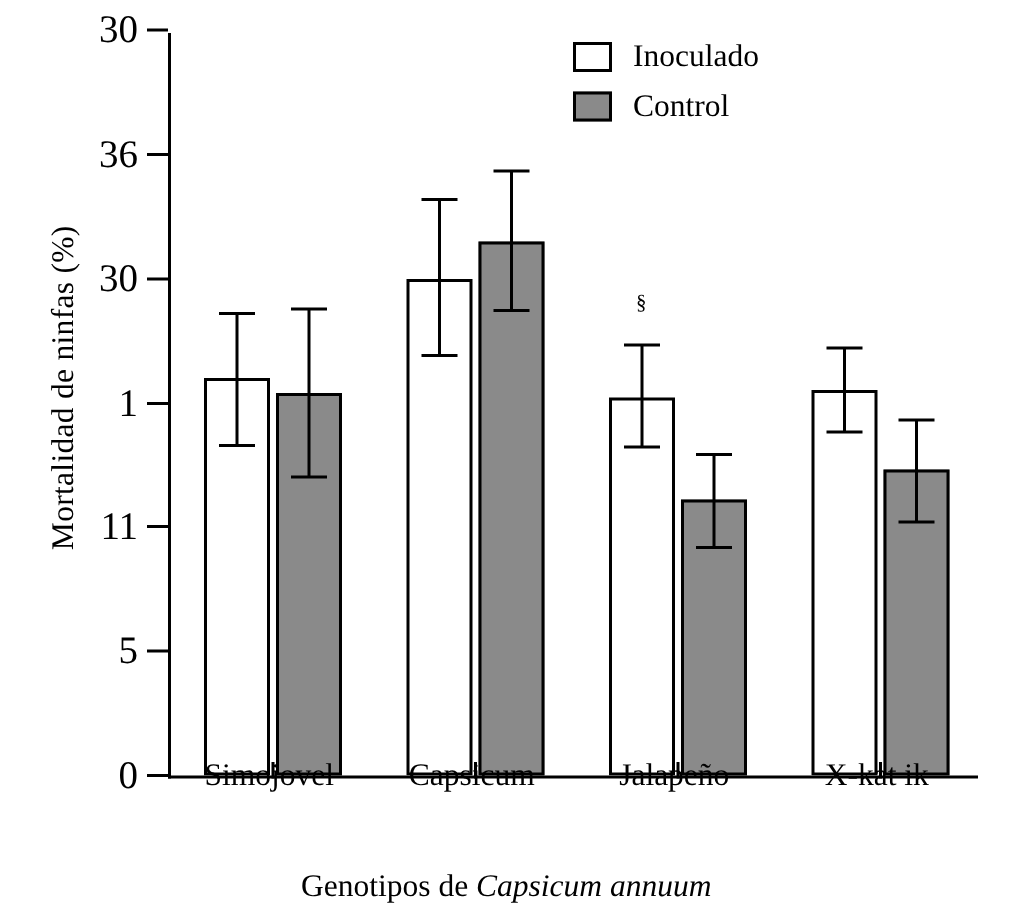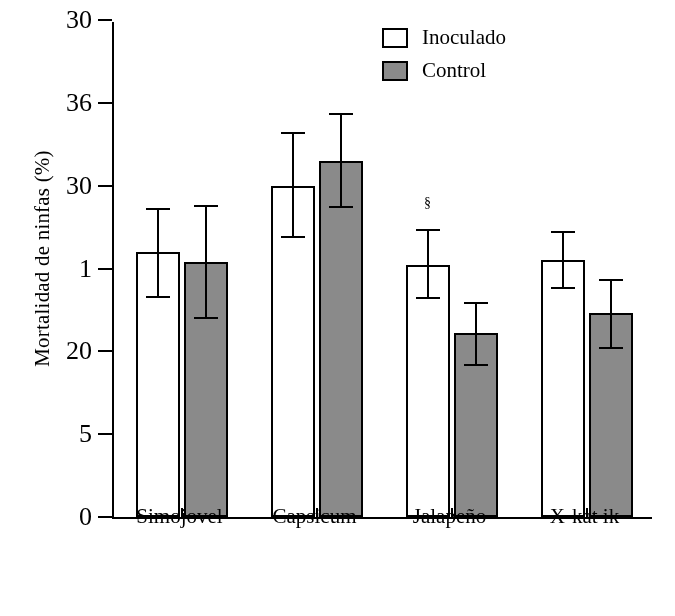--- a/index.html
+++ b/index.html
@@ -141,34 +141,35 @@
   .legend-swatch.inoculado { background: #ffffff; }
   .legend-swatch.control   { background: #8a8a8a; }
 </style>
 </head>
 <body>
 
 <div id="figure">
 
   <div id="ylabel">Mortalidad de ninfas (%)</div>
 
+  <div id="xlabel"><span>Genotipos de </span><span class="ital">Capsicum annuum</span></div>
 
   <div id="plot">
     <div id="yticks">
         <div class="ytick-wrap" style="bottom: 0px;">
           <div class="ytick" style="top: -1px;"></div>
           <div class="ytick-label">0</div>
         </div>
         <div class="ytick-wrap" style="bottom: 82.8333px;">
           <div class="ytick" style="top: -1px;"></div>
           <div class="ytick-label">5</div>
         </div>
         <div class="ytick-wrap" style="bottom: 165.667px;">
           <div class="ytick" style="top: -1px;"></div>
-          <div class="ytick-label">20</div>
+          <div class="ytick-label">11</div>
         </div>
         <div class="ytick-wrap" style="bottom: 248.5px;">
           <div class="ytick" style="top: -1px;"></div>
           <div class="ytick-label">1</div>
         </div>
         <div class="ytick-wrap" style="bottom: 331.333px;">
           <div class="ytick" style="top: -1px;"></div>
           <div class="ytick-label">30</div>
         </div>
         <div class="ytick-wrap" style="bottom: 414.167px;">

